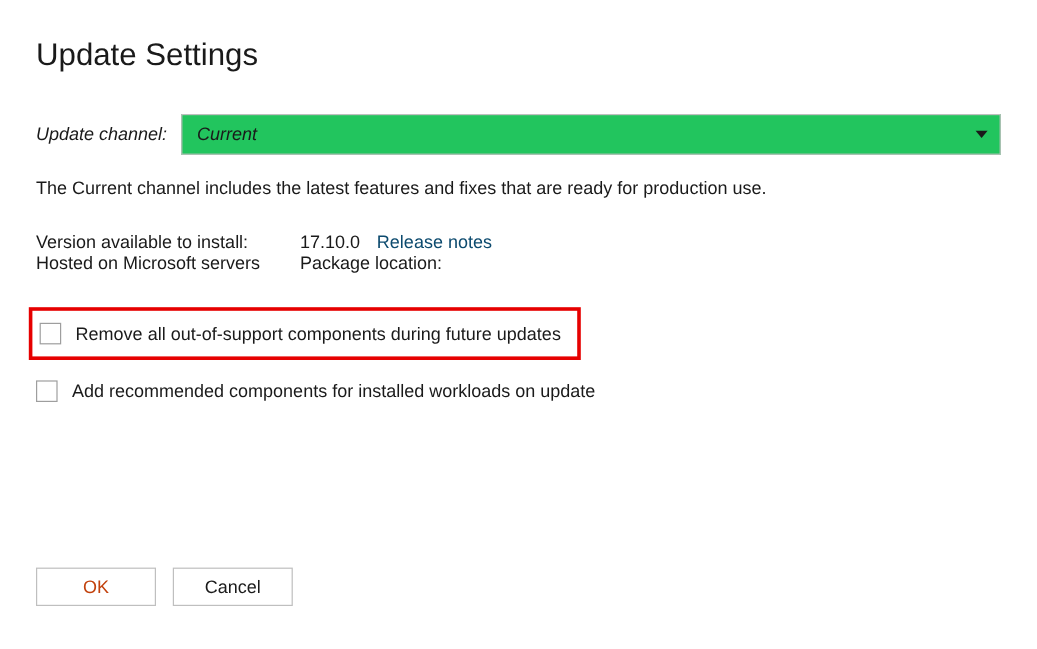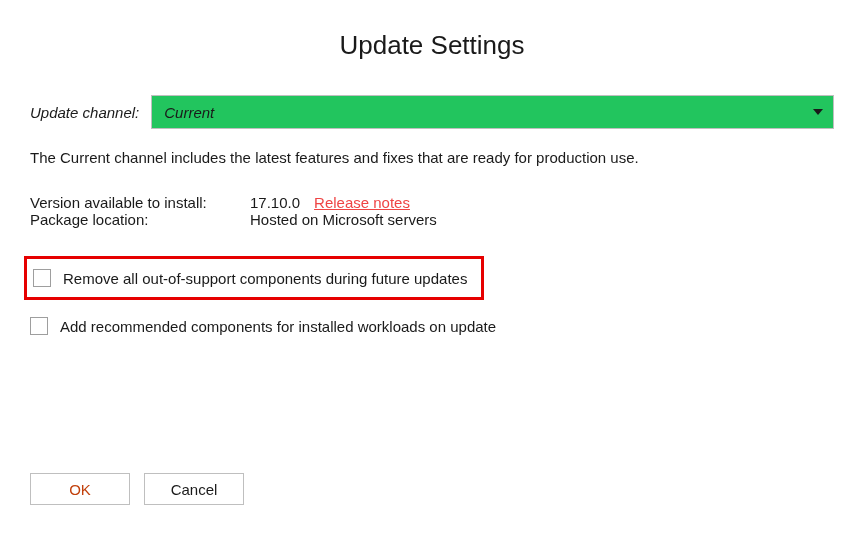--- a/index.html
+++ b/index.html
@@ -10,21 +10,20 @@
       background: #fff;
       width: 864px;
       height: 541px;
       padding: 30px 30px 24px 30px;
       position: relative;
     }
     .title {
       font-size: 26px;
       font-weight: 400;
       margin-bottom: 34px;
-      text-align: center;
     }
     .row-channel {
       display: flex;
       align-items: center;
       gap: 12px;
       margin-bottom: 20px;
       font-style: italic;
     }
     .label-channel {
       white-space: nowrap;
@@ -46,21 +45,21 @@
       border-right: 5px solid transparent;
       border-top: 6px solid #1a1a1a;
     }
     .description { margin-bottom: 28px; }
     .info-grid {
       display: grid;
       grid-template-columns: 220px auto;
       margin-bottom: 28px;
     }
     .info-value { display: flex; align-items: center; gap: 14px; }
-    .link { color: #ef4444; text-decoration: underline; cursor: pointer; }
+    .link { color: #0c4a6e; cursor: pointer; }
     .checkbox-row {
       display: flex;
       align-items: center;
       gap: 12px;
       height: 40px;
     }
     .checkbox {
       width: 18px; height: 18px;
       border: 1px solid #9e9e9e;
       background: #fff;
@@ -110,22 +109,22 @@
 </div>
 
 <p class="description">The Current channel includes the latest features and fixes that are ready for production use.</p>
 
 <div class="info-grid">
   <div>Version available to install:</div>
   <div class="info-value">
     <span>17.10.0</span>
     <a class="link">Release notes</a>
   </div>
+  <div>Hosted on Microsoft servers</div>
   <div>Package location:</div>
-  <div>Hosted on Microsoft servers</div>
 </div>
 
 <div class="highlight">
   <div class="checkbox-row">
     <div class="checkbox"></div>
     <span>Remove all out-of-support components during future updates</span>
   </div>
 </div>
 
 <div class="checkbox-row">

